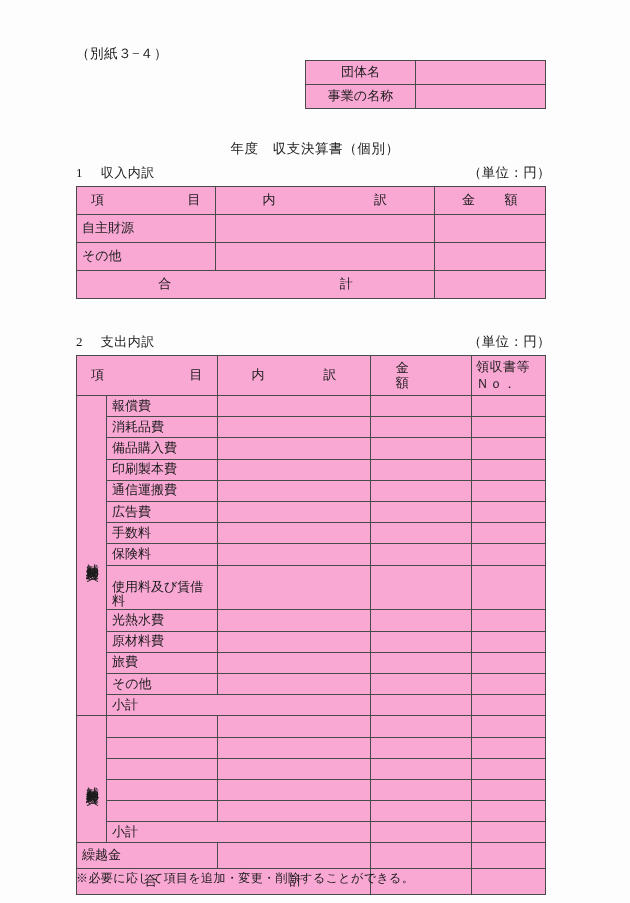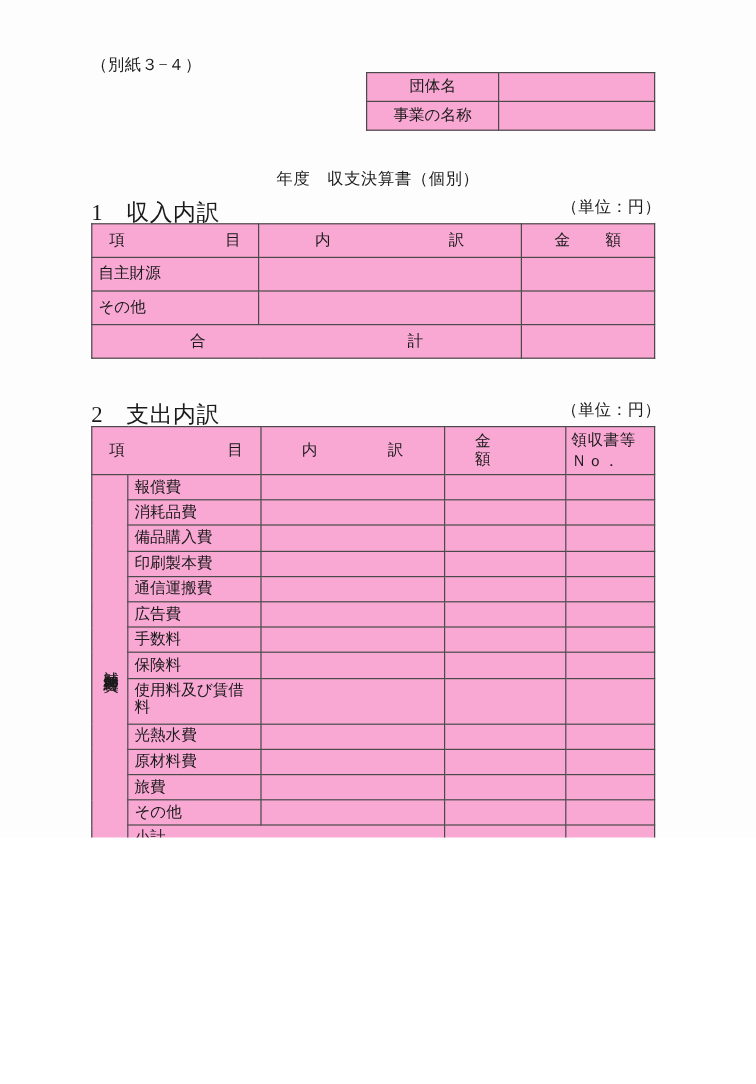--- a/index.html
+++ b/index.html
@@ -10,21 +10,21 @@
     width: 630px;
     height: 903px;
     background: #ffffff;
     font-family: "Liberation Serif", "DejaVu Serif", serif;
     color: #1a1a1a;
     -webkit-font-smoothing: antialiased;
   }
   .page {
     position: relative;
     width: 630px;
-    height: 698px;
+    height: 903px;
     box-sizing: border-box;
     background: #fdfdfd;
     overflow: hidden;
   }
 
   
   .doc-no {
     position: absolute;
     left: 76px;
     top: 45px;
@@ -36,21 +36,21 @@
     position: absolute;
     left: 0;
     top: 140px;
     width: 630px;
     text-align: center;
     font-size: 13.5px;
     letter-spacing: 0.6px;
   }
   .section-label {
     position: absolute;
-    font-size: 19px;
+    font-size: 13px;
     letter-spacing: 0.5px;
     white-space: nowrap;
   }
   .unit-note {
     position: absolute;
     font-size: 13.5px;
     letter-spacing: 0.3px;
     white-space: nowrap;
   }
   .footer-note {
@@ -121,21 +121,21 @@
   
   #expense-table { left: 76px; top: 355px; }
   #expense-table td { height: 21.2px; }
   #expense-table td.hdr { height: 40px; }
   #expense-table td.hdr-receipt {
     text-align: left;
     line-height: 1.25;
     padding-left: 4px;
     letter-spacing: 0.5px;
   }
-  #expense-table td.tall { height: 38px; vertical-align: top; padding-top: 2px; }
+  #expense-table td.tall { height: 38px; vertical-align: top; padding-top: 14px; }
   #expense-table td.total-cell { text-align: center; height: 26px; }
   #expense-table td.carry { height: 26px; }
   td.vertical-label {
     writing-mode: vertical-rl;
     text-orientation: upright;
     text-align: center;
     letter-spacing: 1px;
     padding: 2px 0;
     font-size: 12.5px;
     line-height: 1;

